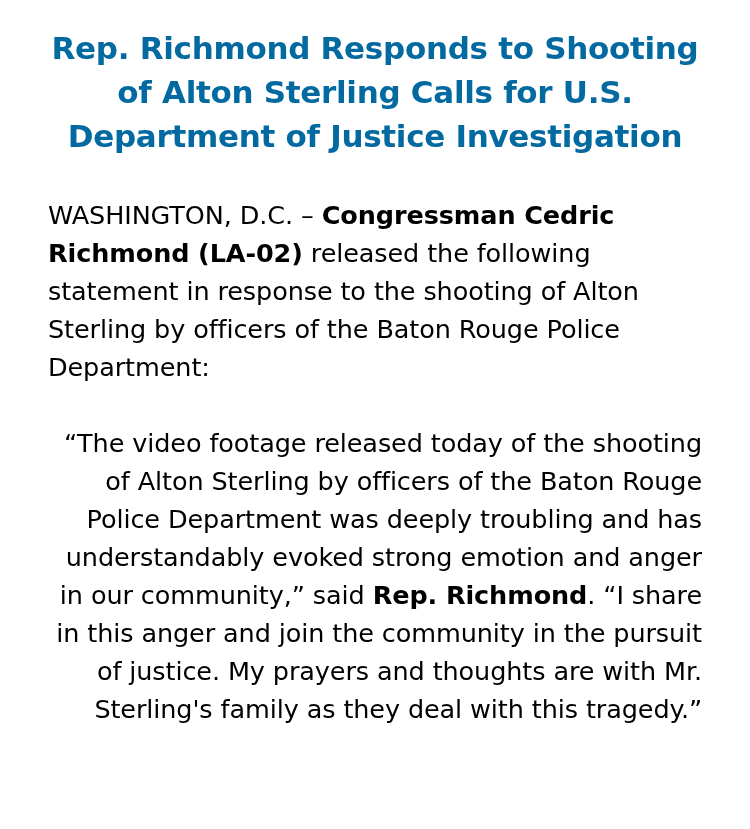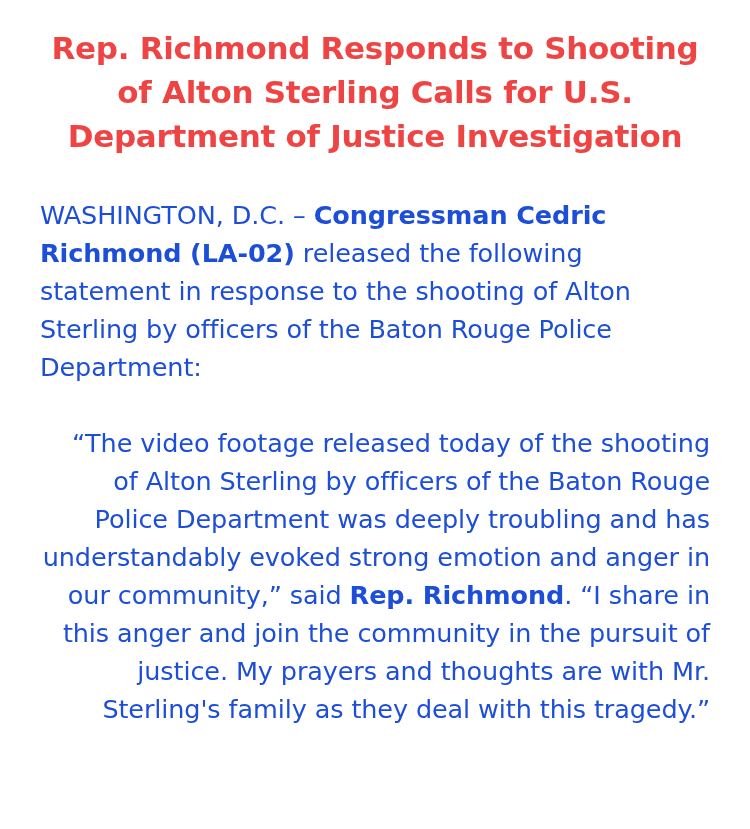--- a/index.html
+++ b/index.html
@@ -20,28 +20,28 @@
     height: 829px;
     padding: 26px 36px 0 36px;
   }
   .headline {
     text-align: center;
     font-weight: bold;
     font-size: 31px;
     line-height: 44px;
     letter-spacing: -0.3px;
     margin: 0 10px 0 10px;
-    color: #ef4444;
+    color: #0369a1;
   }
   .body-block {
     font-size: 25.5px;
     line-height: 38px;
     letter-spacing: -0.1px;
-    color: #1d4ed8;
-    margin: 4px;
+    color: #000000;
+    margin: 12px;
   }
   .para-1 { margin-top: 38px; }
   .para-2 { margin-top: 38px; text-align: right; }
   b { font-weight: bold; }
 </style>
 </head>
 <body>
 
 <div class="page">
 

